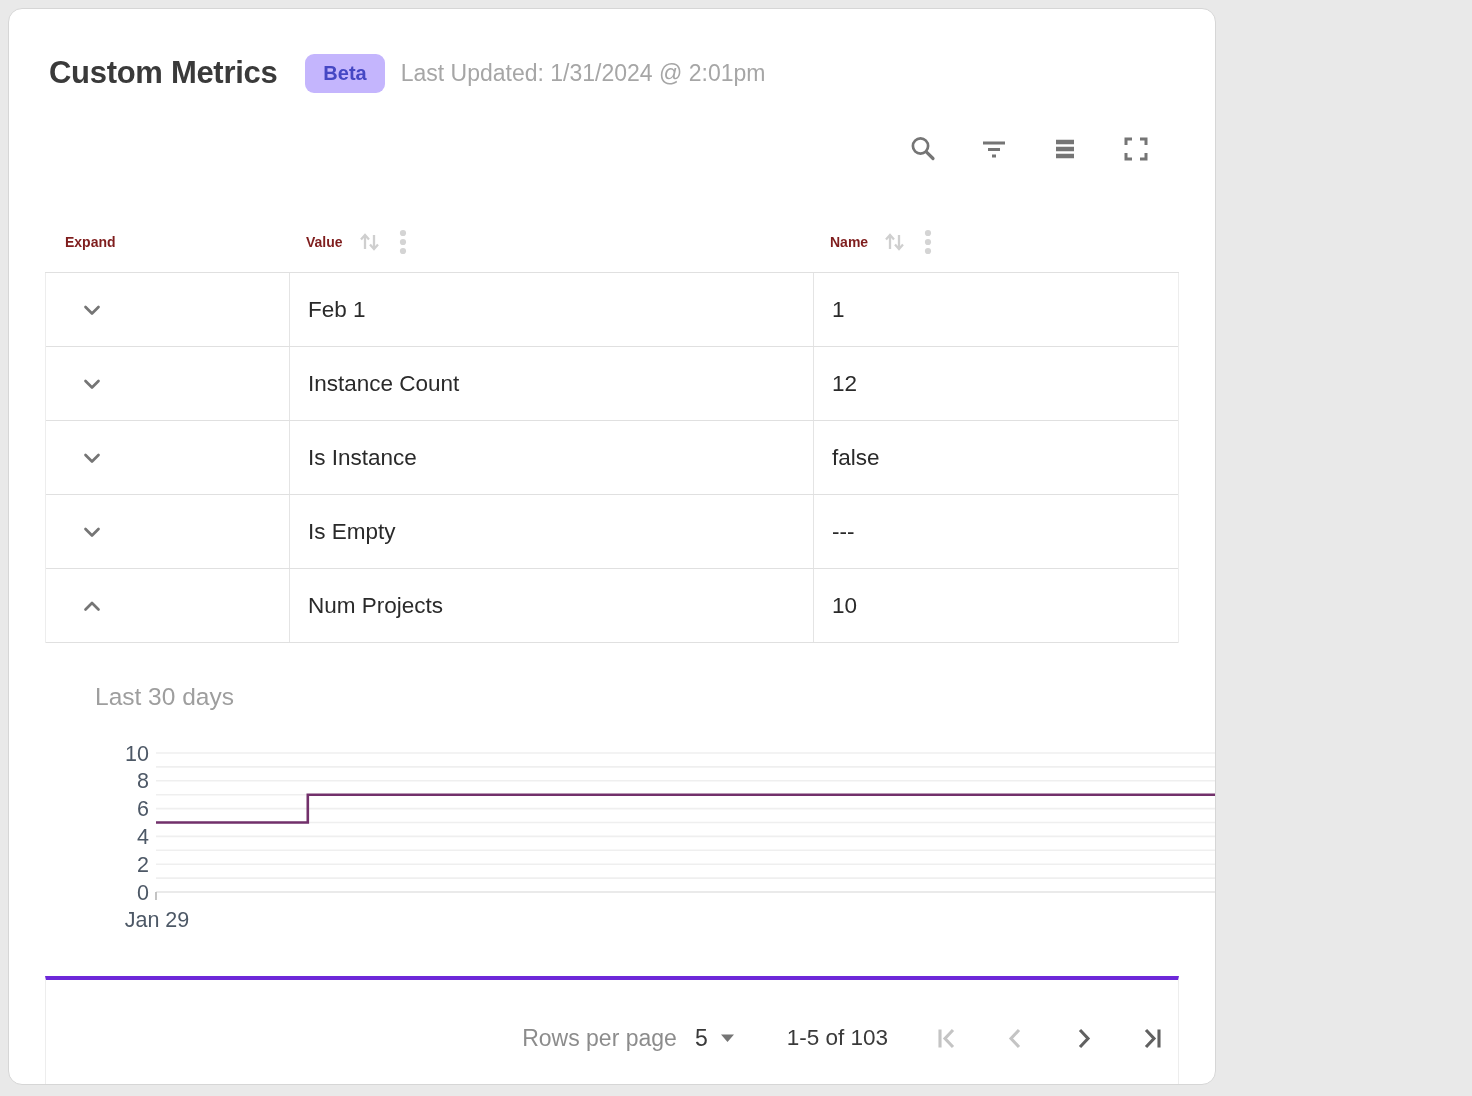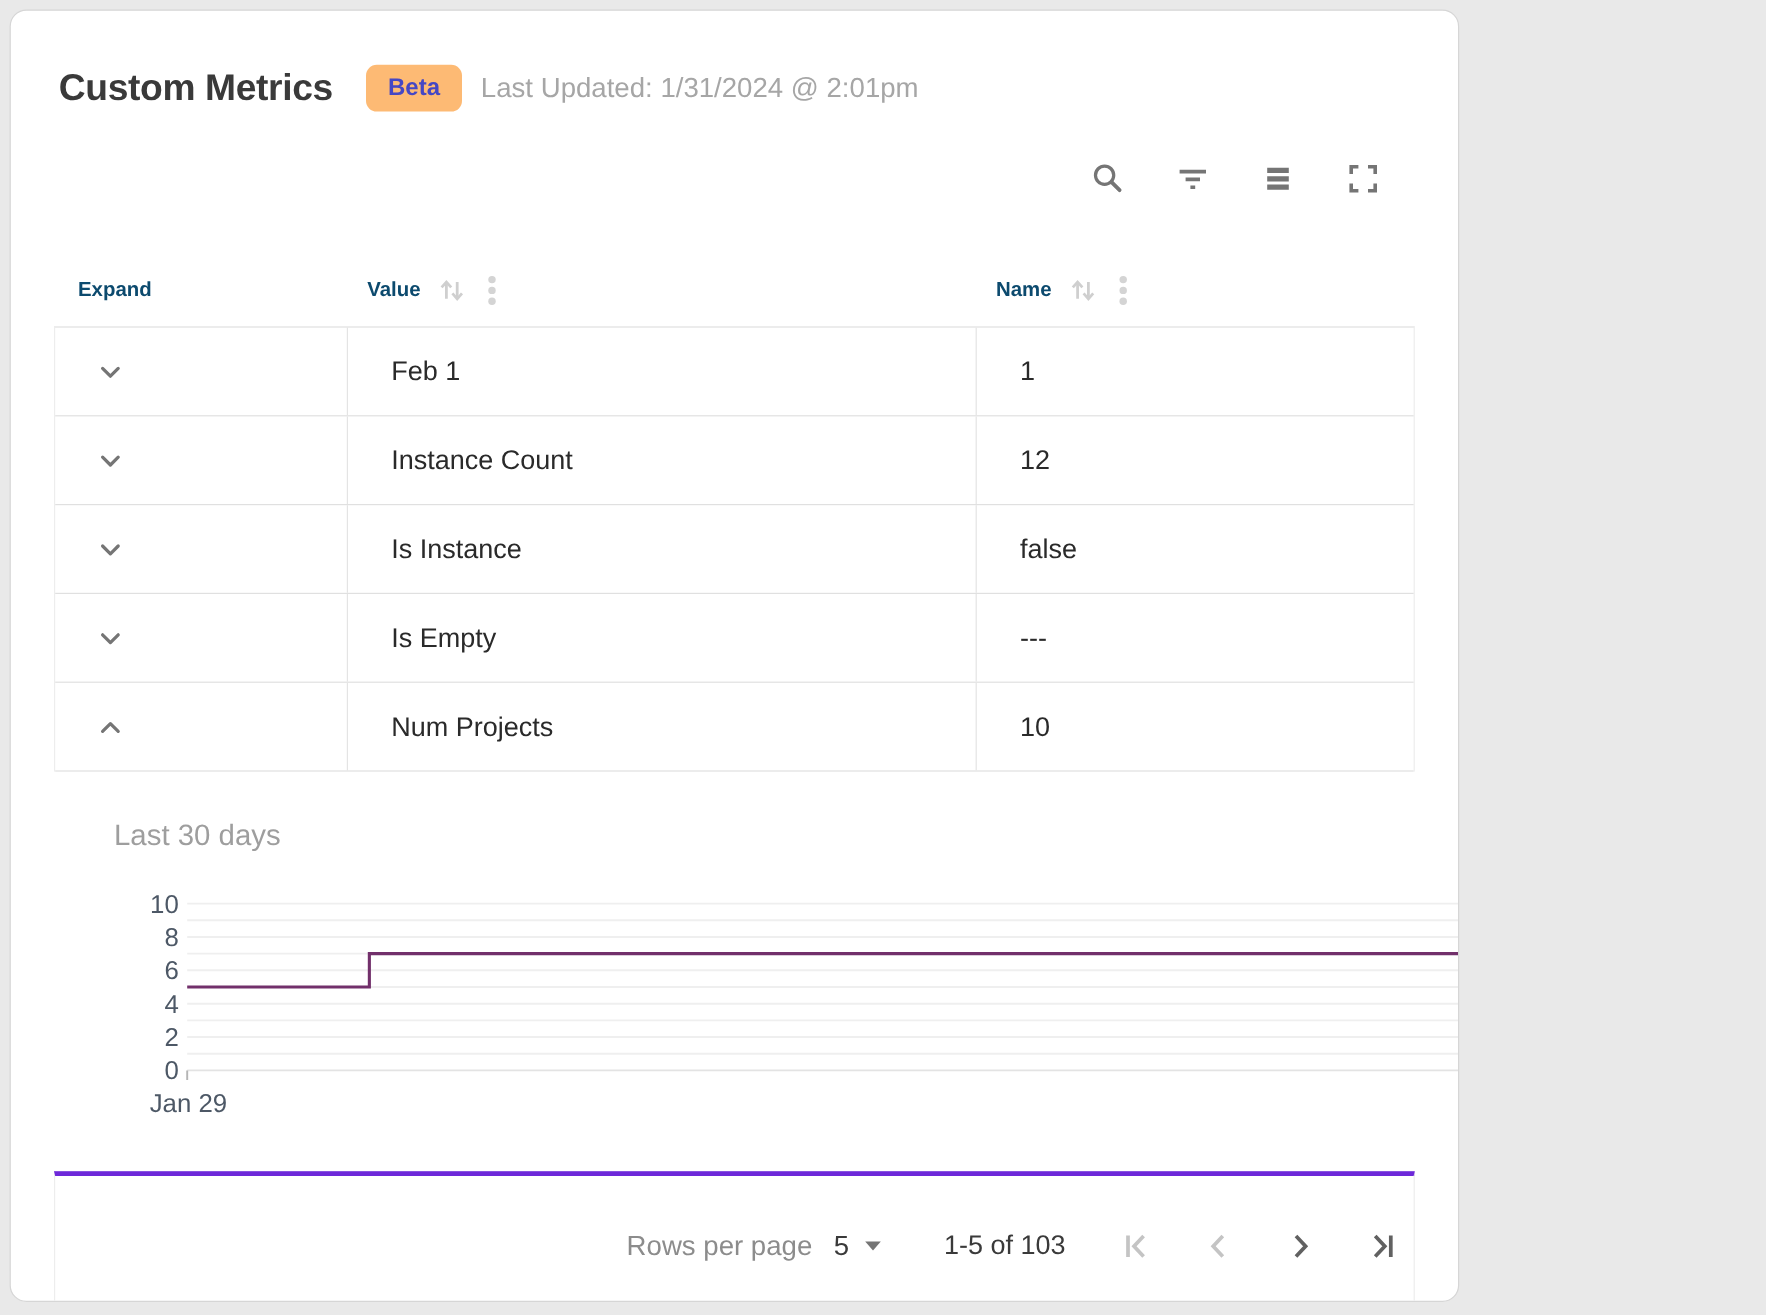--- a/index.html
+++ b/index.html
@@ -16,43 +16,43 @@
     background:#ffffff;
     border:1px solid #d6d6d6;
     border-radius:14px;
     overflow:hidden;
   }
   
   .header { display:flex; align-items:center; margin:42px 40px 0 40px; height:44px; }
   .title { font-size:31px; font-weight:700; color:#3a3a3a; letter-spacing:-0.3px; }
   .badge {
     margin-left:28px;
-    background:#fdba74; color:#4547c4;
+    background:#c4b5fd; color:#4547c4;
     font-size:20px; font-weight:700;
     padding:8px 18px; border-radius:9px;
   }
   .updated { margin-left:16px; color:#a6a6a6; font-size:23px; }
   
   .toolbar { display:flex; justify-content:flex-end; align-items:center; gap:41px; margin:39px 64px 0 0; height:30px; }
   .tool-btn { width:30px; height:30px; cursor:pointer; display:flex; align-items:center; justify-content:center; }
   .tool-btn svg { display:block; }
   
   .table { margin:47px 36px 0 36px; }
   .thead, .trow { display:grid; grid-template-columns:243px 524px 1fr; }
   .thead { height:62px; border-bottom:1px solid #e0e0e0; }
-  .th { display:flex; align-items:center; font-size:17px; font-weight:700; color:#0c4a6e; }
+  .th { display:flex; align-items:center; font-size:14px; font-weight:700; color:#7f1d1d; }
   .th.expand { padding-left:20px; }
   .th.name, .th.value { padding-left:18px; }
   .sort-icon { margin-left:14px; display:flex; align-items:center; }
   .menu-icon { margin-left:16px; display:flex; align-items:center; cursor:pointer; }
   .tbody { border-left:1px solid #ededed; border-right:1px solid #ededed; }
   .trow { height:74px; border-bottom:1px solid #e0e0e0; }
   .td { display:flex; align-items:center; font-size:22.5px; color:#2a2a2a; }
   .td.expand-cell { padding-left:33px; }
-  .td.name-cell, .td.value-cell { padding-left:36px; border-left:1px solid #e4e4e4; }
+  .td.name-cell, .td.value-cell { padding-left:18px; border-left:1px solid #e4e4e4; }
   .expand-btn { width:26px; height:26px; display:flex; align-items:center; justify-content:center; cursor:pointer; }
   
   .detail-panel { position:relative; height:333px; }
   .chart-title { position:absolute; left:50px; top:40px; font-size:24.5px; color:#9e9e9e; }
   .chart-svg { position:absolute; left:0; top:0; }
   
   .tfoot {
     height:110px;
     border-top:4px solid #6d28d9;
     border-left:1px solid #ededed; border-right:1px solid #ededed;

